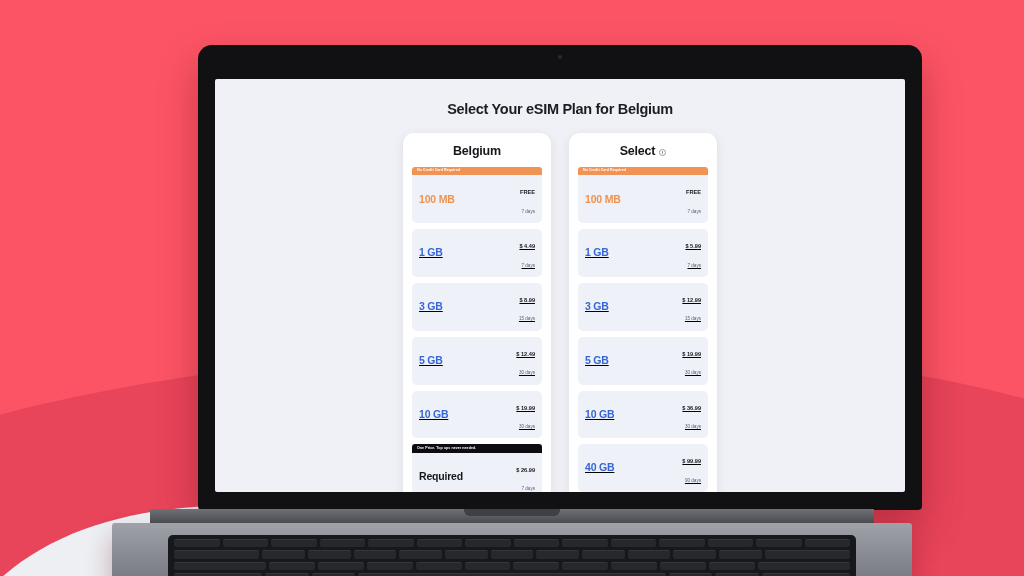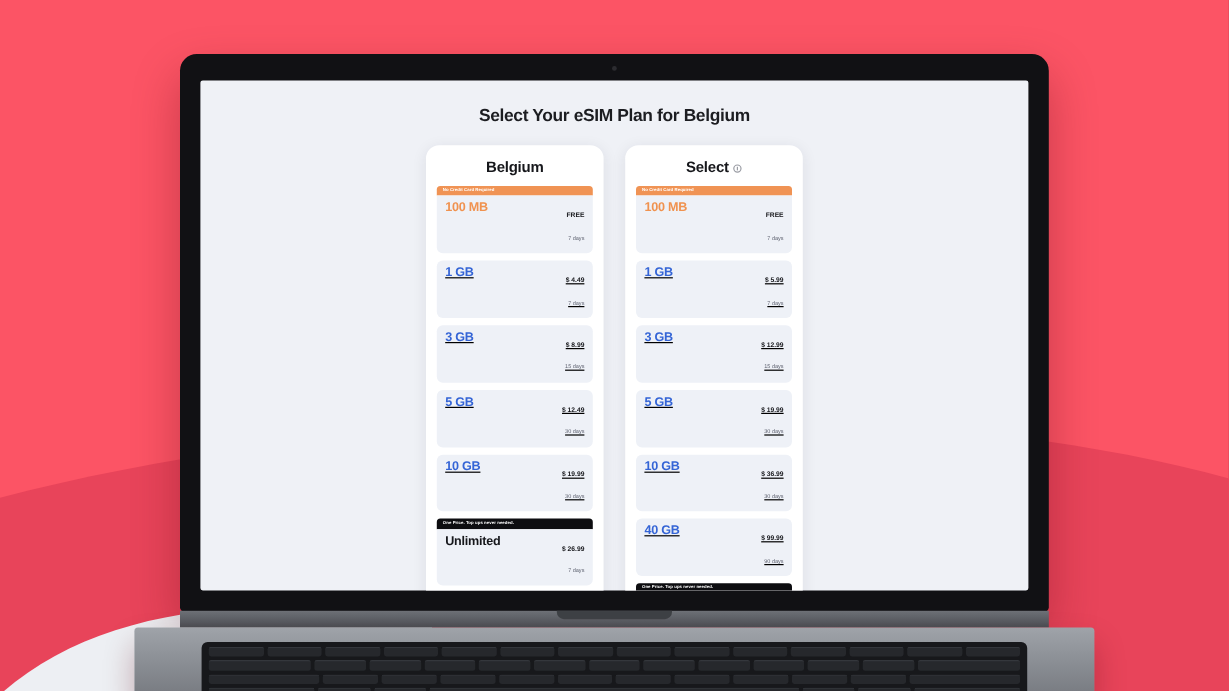--- a/index.html
+++ b/index.html
@@ -28,23 +28,24 @@
   
   .laptop {
     position: absolute;
     left: 150px; top: 45px;
     width: 724px;
   }
   .screen-bezel {
     width: 724px; height: 465px;
     background: #111114;
     border-radius: 14px 14px 4px 4px;
-    padding: 22px 17px 18px 17px;
+    padding: 34px 17px 18px 17px;
     box-shadow: 0 18px 40px rgba(90,0,15,.32);
     position: relative;
+    margin-left: 48px;
   }
   .screen-glass {
     width: 100%; height: 100%;
     background: #EFF1F6;
     border-radius: 2px;
     overflow: hidden;
     position: relative;
   }
   .cam-dot {
     position: absolute; top: 10px; left: 50%;
@@ -161,21 +162,21 @@
     border-radius: 3px 3px 0 0;
     letter-spacing: .05px;
     line-height: 1;
     white-space: nowrap;
     overflow: hidden;
   }
   .ribbon.orange { background: #F09354; }
   .ribbon.black  { background: #0d0d10; }
 
   .plan-row {
-    display: flex; justify-content: space-between;
+    display: flex; align-items: center; justify-content: space-between;
     padding: 5px 7px 6px 7px;
     border-radius: 0 0 5px 5px;
     background: #EEF1F7;
     min-height: 26px;
   }
   .plan-row.plain { border-radius: 5px; text-decoration: underline; }
 
   .plan-data {
     font-size: 10.5px;
     font-weight: 700;
@@ -280,21 +281,21 @@
                   <span class="plan-right">
                     <span class="plan-price">$ 19.99</span><br>
                     <span class="plan-days">30 days</span>
                   </span>
                 </div>
               </div>
 
               <div class="row-wrap">
                 <div class="ribbon black">One Price. Top ups never needed.</div>
                 <div class="plan-row">
-                  <span class="plan-data dark">Unlimited</span>
+                  <span class="plan-data dark">Required</span>
                   <span class="plan-right">
                     <span class="plan-price">$ 26.99</span><br>
                     <span class="plan-days">7 days</span>
                   </span>
                 </div>
               </div>
 
             </div>
           </div>
 

